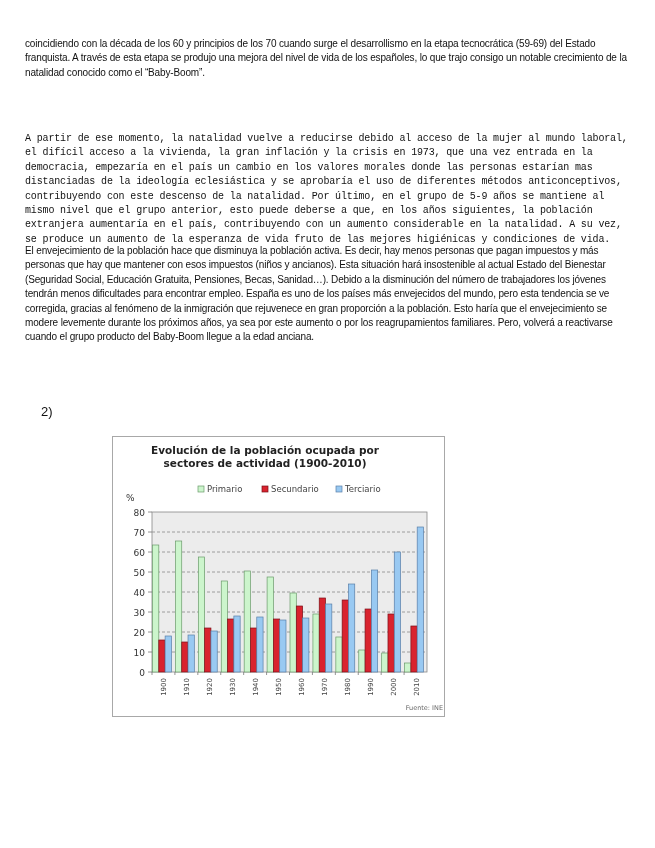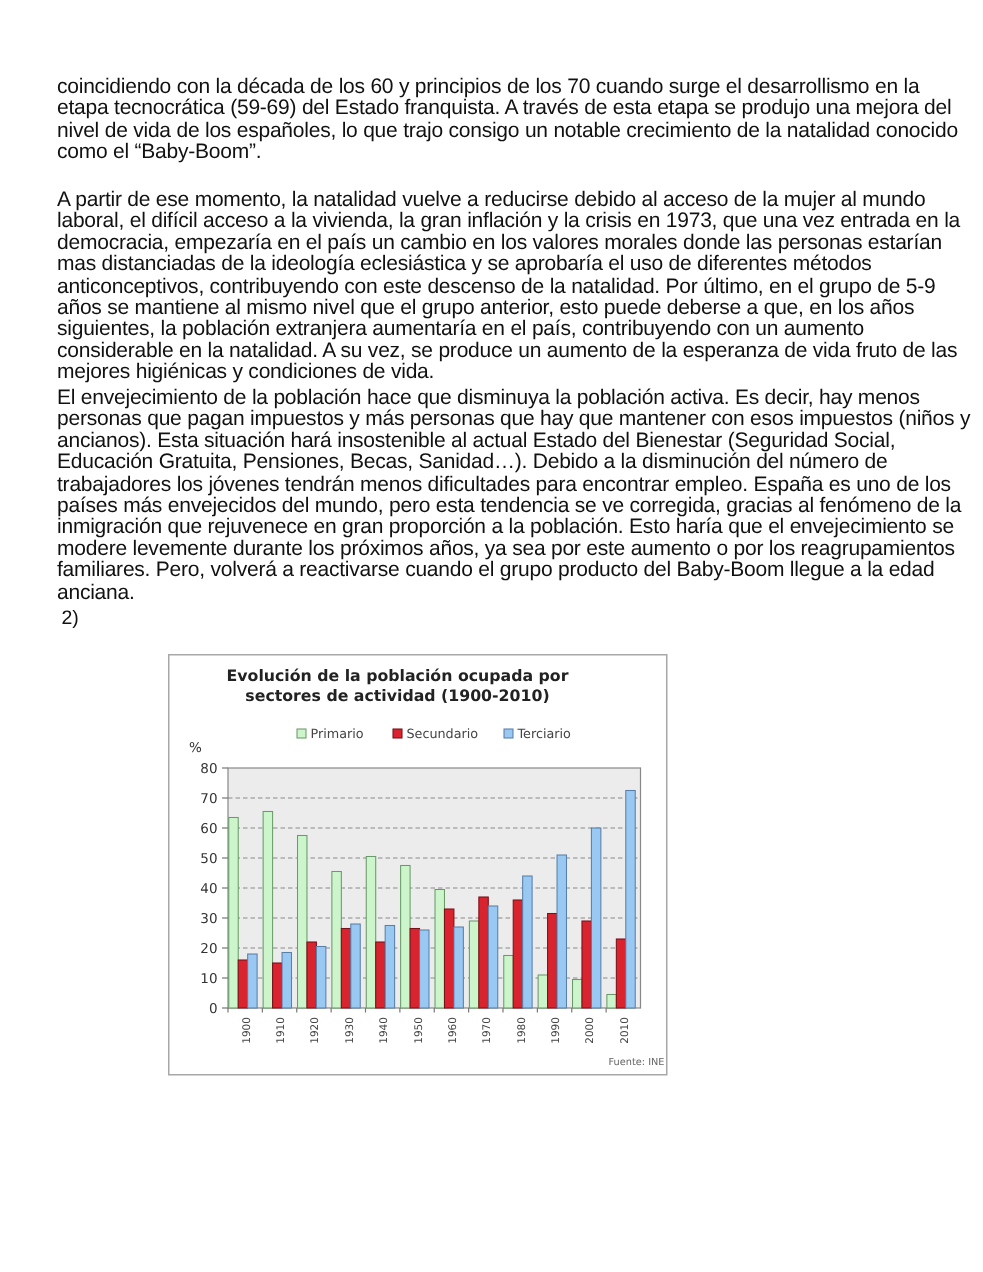--- a/index.html
+++ b/index.html
@@ -1,19 +1,19 @@
 <!DOCTYPE html>
 <html><head>
 <meta charset="utf-8">
 <style>
   html, body { margin:0; padding:0; background:#ffffff; }
   body { width:655px; height:848px; position:relative; overflow:hidden; font-family:"Liberation Sans", sans-serif; color:#111; }
-  .para { position:absolute; left:25px; width:610px; font-size:14px; line-height:14.4px; letter-spacing:-0.15px; margin:13px; }
+  .para { position:absolute; left:25px; width:610px; font-size:10px; line-height:14.4px; letter-spacing:-0.15px; margin:0; }
   #p1 { top:37px; }
-  #p2 { top:112px; }
+  #p2 { top:132px;font-family:Liberation Mono, monospace; }
   #p3 { top:244px; }
   .item-num { position:absolute; left:41px; top:404px; font-size:13px; }
   .chart-frame { position:absolute; left:112px; top:436px; width:333px; height:281px; border:1px solid #a8a8a8; background:#fff; box-sizing:border-box; }
   svg { position:absolute; left:0; top:0; }
 </style>
 </head>
 <body>
 
 <p class="para" id="p1">coincidiendo con la década de los 60 y principios de los 70 cuando surge el desarrollismo en la etapa tecnocrática (59-69) del Estado franquista. A través de esta etapa se produjo una mejora del nivel de vida de los españoles, lo que trajo consigo un notable crecimiento de la natalidad conocido como el “Baby-Boom”.</p>
 <p class="para" id="p2">A partir de ese momento, la natalidad vuelve a reducirse debido al acceso de la mujer al mundo laboral, el difícil acceso a la vivienda, la gran inflación y la crisis en 1973, que una vez entrada en la democracia, empezaría en el país un cambio en los valores morales donde las personas estarían mas distanciadas de la ideología eclesiástica y se aprobaría el uso de diferentes métodos anticonceptivos, contribuyendo con este descenso de la natalidad. Por último, en el grupo de 5-9 años se mantiene al mismo nivel que el grupo anterior, esto puede deberse a que, en los años siguientes, la población extranjera aumentaría en el país, contribuyendo con un aumento considerable en la natalidad. A su vez, se produce un aumento de la esperanza de vida fruto de las mejores higiénicas y condiciones de vida.</p>

